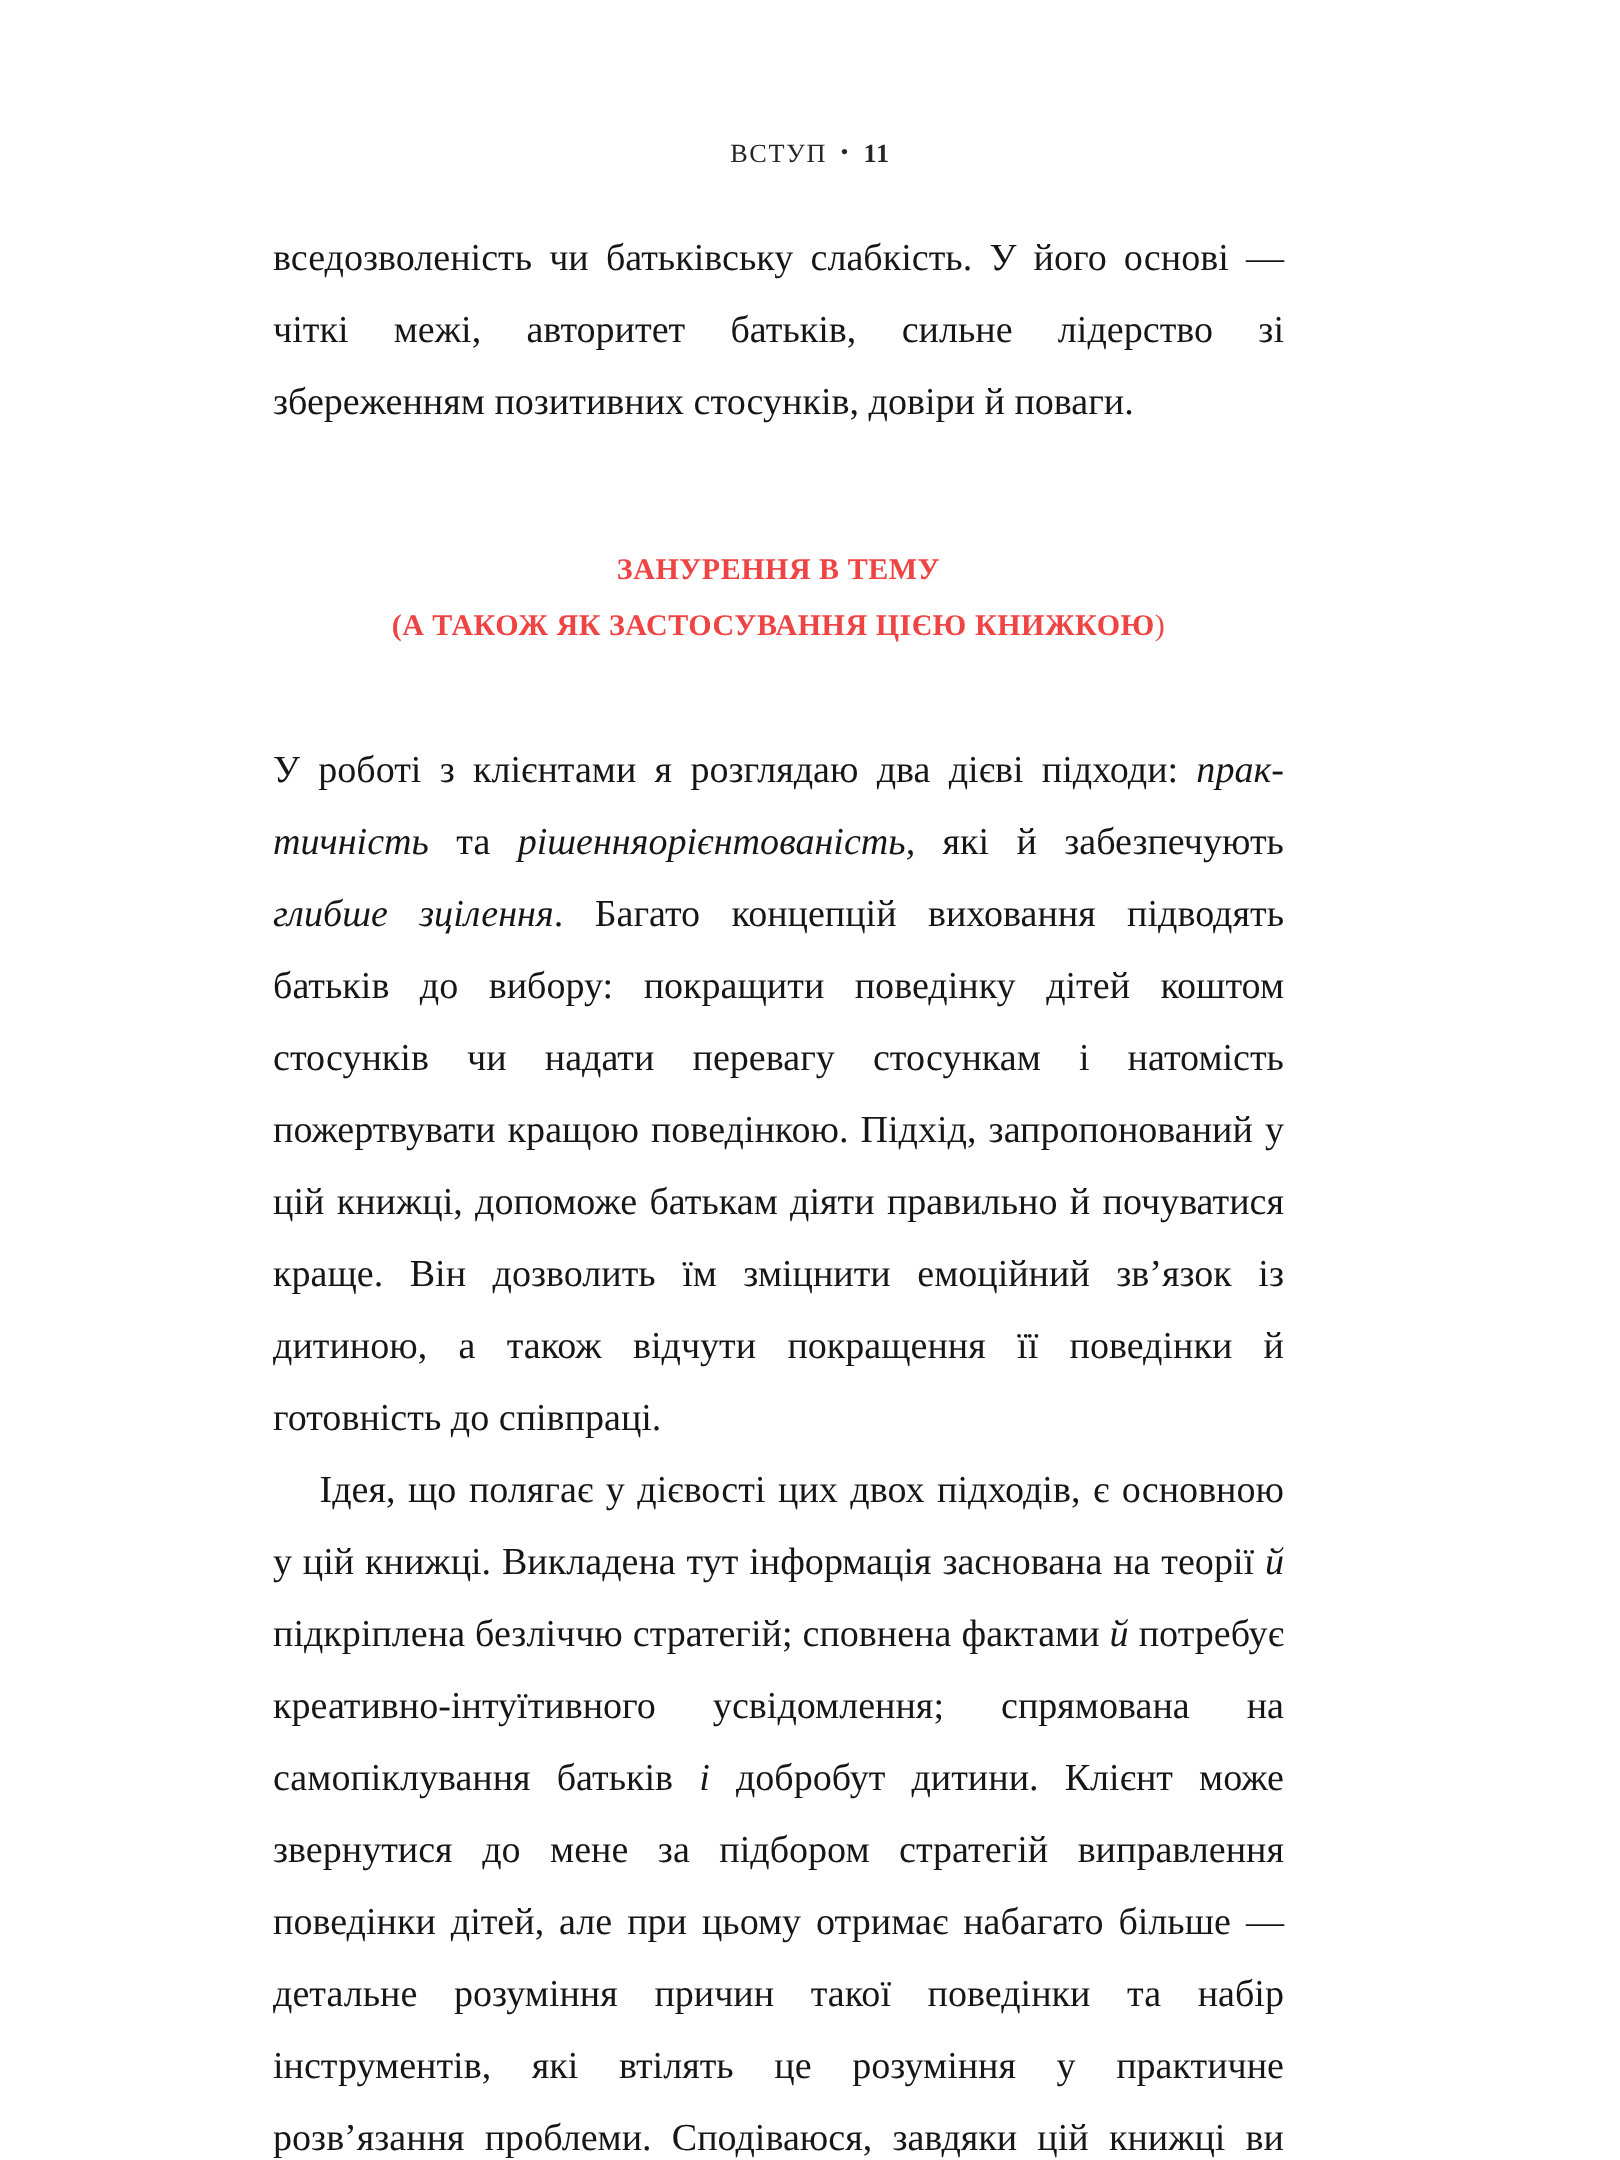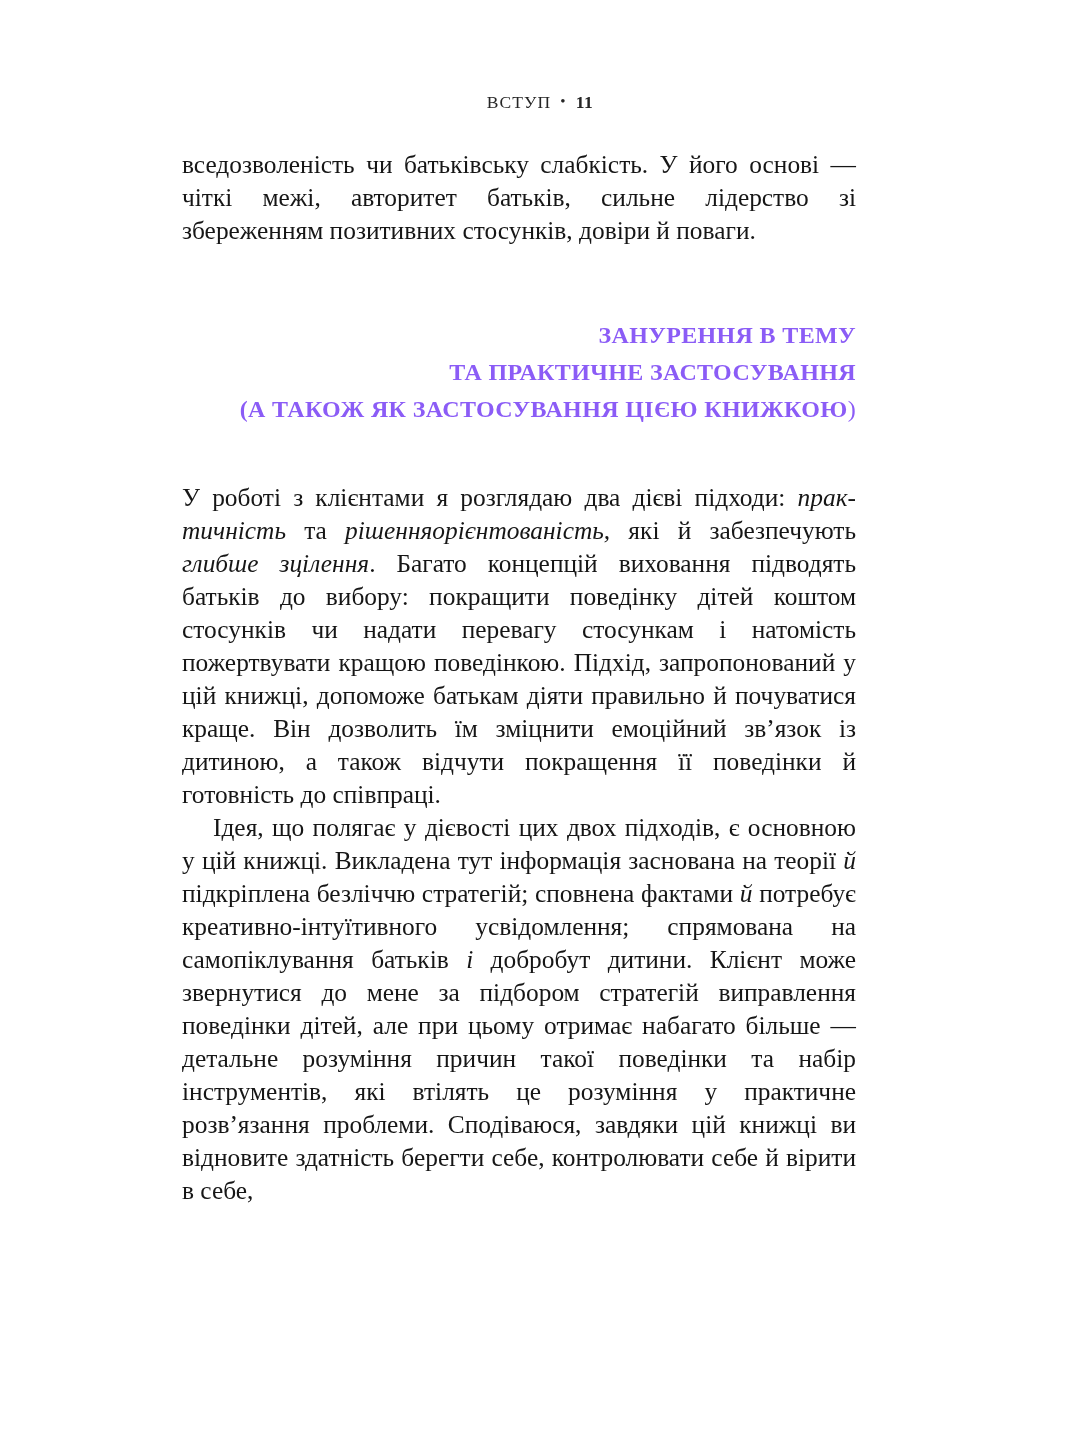--- a/index.html
+++ b/index.html
@@ -52,45 +52,45 @@
   .text-column {
     position: absolute;
     top: 148px;
     left: 182px;
     width: 674px;
   }
 
   p.body-par {
     margin: 0;
     font-size: 25.4px;
-    line-height: 33px;
+    line-height: 48px;
     text-align: justify;
     text-justify: inter-word;
     -webkit-hyphens: none;
     hyphens: none;
     color: #161616;
   }
   p.body-par.indent {
     text-indent: 31px;
   }
   p.body-par i,
   p.body-par em {
     font-style: italic;
   }
 
   
   .section-heading {
     margin: 0;
     padding: 0;
-    text-align: right;
-    font-size: 24px;
+    text-align: center;
+    font-size: 20px;
     font-weight: 700;
     line-height: 37px;
     letter-spacing: 0.35px;
-    color: #8b5cf6;
+    color: #ef4444;
   }
   .section-heading .hl {
     display: block;
     white-space: nowrap;
   }
   .section-heading .paren-close {
     font-weight: 400;
   }
 
   .gap-before-heading { height: 70px; }
@@ -107,21 +107,20 @@
   </div>
 
   <div class="text-column">
 
     <p class="body-par"><span>вседозволеність чи батьківську слабкість. У його основі — чіткі межі, авторитет батьків, сильне лідерство зі збереженням позитивних стосунків, довіри й поваги.</span></p>
 
     <div class="gap-before-heading"></div>
 
     <h2 class="section-heading">
       <span class="hl">ЗАНУРЕННЯ В ТЕМУ</span>
-      <span class="hl">ТА ПРАКТИЧНЕ ЗАСТОСУВАННЯ</span>
       <span class="hl"><span>(А ТАКОЖ ЯК ЗАСТОСУВАННЯ ЦІЄЮ КНИЖКОЮ</span><span class="paren-close">)</span></span>
     </h2>
 
     <div class="gap-after-heading"></div>
 
     <p class="body-par"><span>У роботі з клієнтами я розглядаю два дієві підходи: </span><i>прак-тичність</i><span> та </span><i>рішенняорієнтованість,</i><span> які й забезпечують </span><i>глибше зцілення</i><span>. Багато концепцій виховання підводять батьків до вибору: покращити поведінку дітей коштом стосунків чи надати перевагу стосункам і натомість пожертвувати кращою поведінкою. Підхід, запропонований у цій книжці, допоможе батькам діяти правильно й почуватися краще. Він дозволить їм зміцнити емоційний зв’язок із дитиною, а також відчути покращення її поведінки й готовність до співпраці.</span></p>
 
     <div class="gap-between-par"></div>
 
     <p class="body-par indent"><span>Ідея, що полягає у дієвості цих двох підходів, є основною у цій книжці. Викладена тут інформація заснована на теорії </span><i>й</i><span> підкріплена безліччю стратегій; сповнена фактами </span><i>й</i><span> потребує креативно-інтуїтивного усвідомлення; спрямована на самопіклування батьків </span><i>і</i><span> добробут дитини. Клієнт може звернутися до мене за підбором стратегій виправлення поведінки дітей, але при цьому отримає набагато більше — детальне розуміння причин такої поведінки та набір інструментів, які втілять це розуміння у практичне розв’язання проблеми. Сподіваюся, завдяки цій книжці ви відновите здатність берегти себе, контролювати себе й вірити в себе,</span></p>

